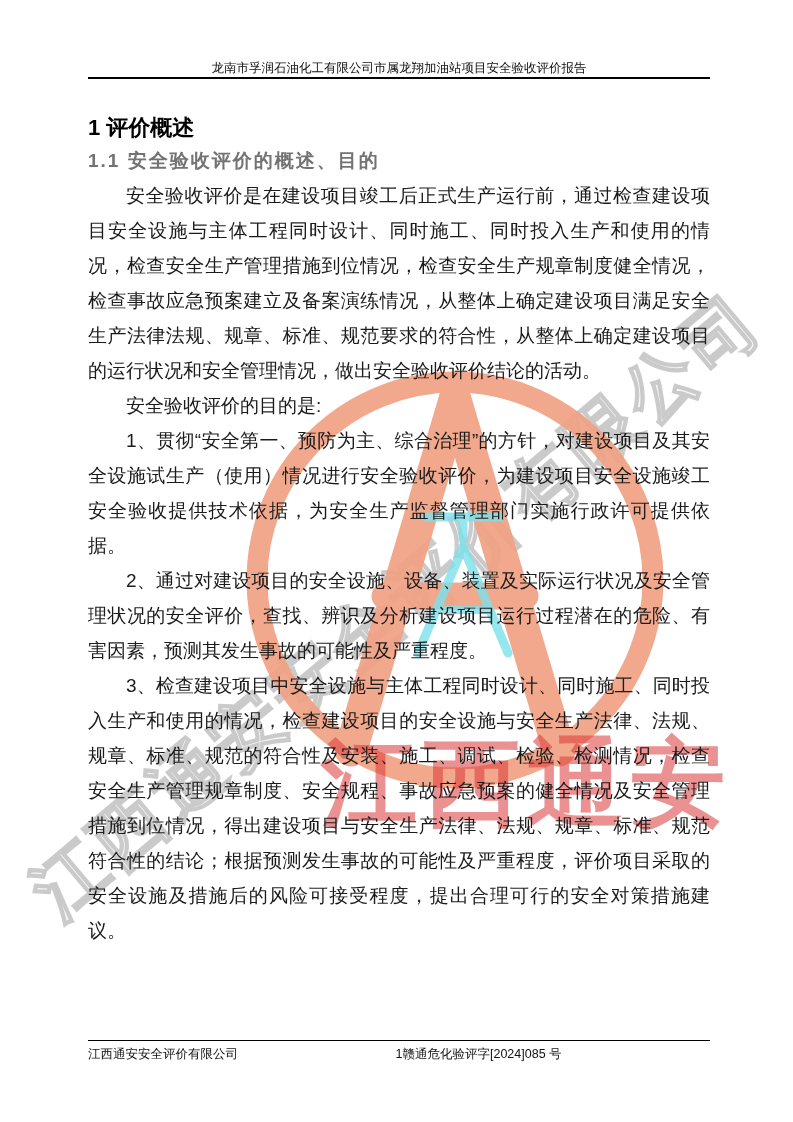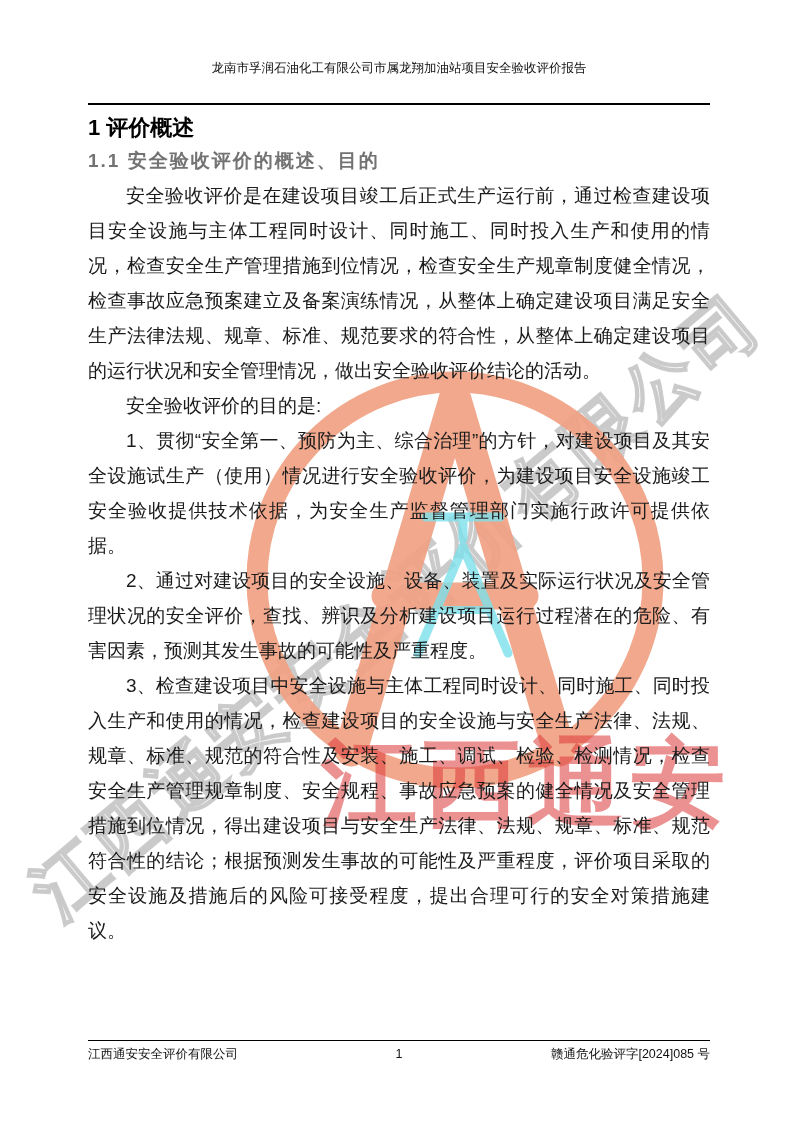--- a/index.html
+++ b/index.html
@@ -29,41 +29,41 @@
     font-size:96px; font-weight:bold; letter-spacing:7px;
     white-space:nowrap;
     color:rgba(220,55,55,0.55);
     margin-left:40px;
   }
 
   
   .header {
     position:absolute; top:60px; left:88px; width:622px; z-index:2;
     text-align:center; font-size:12.5px; color:#111;
-    padding-bottom:26px; border-bottom:2px solid #000;
+    padding-bottom:0; border-bottom:2px solid #000;
   }
   .content {
     position:absolute; top:99px; left:88px; width:622px; z-index:1;
     color:#1b1b1b;
   }
   .h1 { font-size:22px; font-weight:bold; color:#000; margin:14px 0 4px 0; }
   .h2 { font-size:19px; font-weight:bold; color:#737373; margin:5px 0 4px 0; letter-spacing:2px; }
   .para {
     font-size:19px; line-height:35px; text-align:justify;
     text-indent:2em; margin:0;
   }
   .footer {
     position:absolute; top:1040px; left:88px; width:622px; z-index:2;
     border-top:1px solid #000; padding-top:5px;
     font-size:12.5px; color:#111;
     display:flex; align-items:baseline;
   }
   .footer .f-left  { flex:1; text-align:left; }
   .footer .f-mid   { flex:0 0 auto; text-align:center; }
-  .footer .f-right { flex:1; text-align:right; }
+  .footer .f-right { flex:1; }
 </style>
 </head>
 <body>
 
 <div class="page">
 
   <div class="wm-layer">
 
     <div class="wm-diagonal">江西通安安全评价有限公司</div>
 

